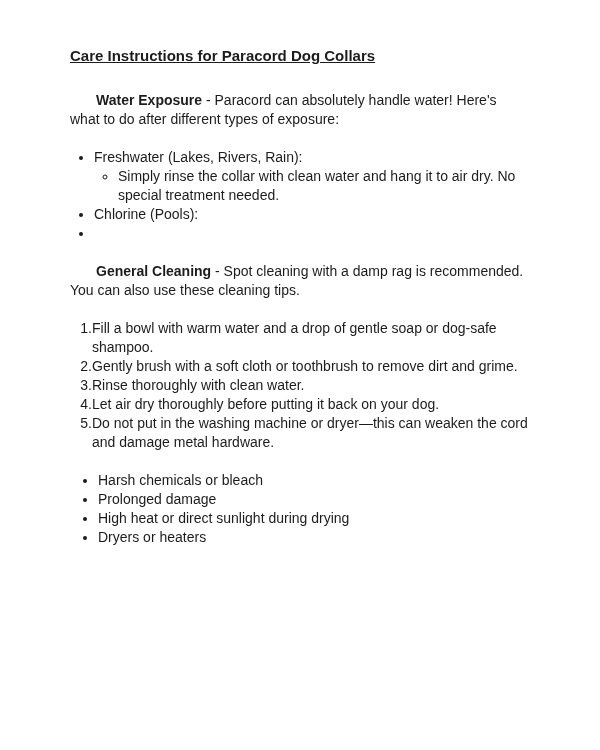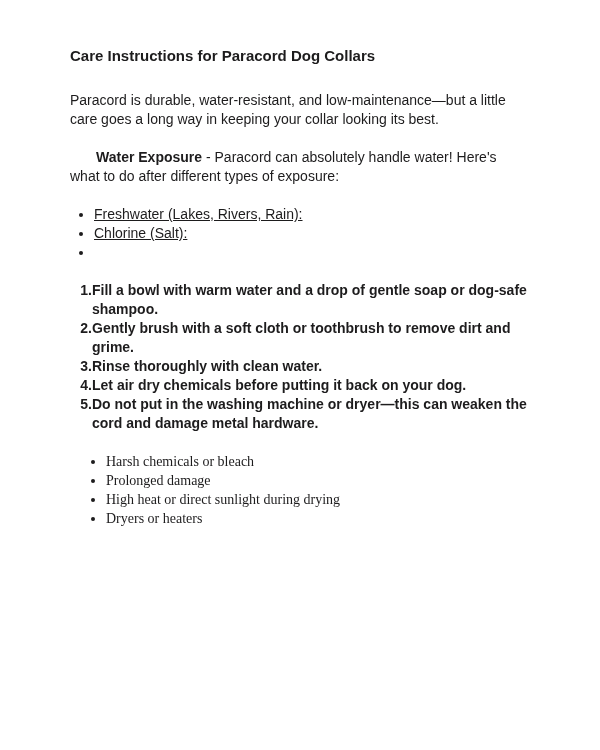--- a/index.html
+++ b/index.html
@@ -16,102 +16,108 @@
     padding: 46px 70px 0 70px;
     background: #ffffff;
     font-size: 14px;
     line-height: 19px;
     overflow: hidden;
   }
   h1.doc-title {
     font-size: 15px;
     line-height: 19px;
     font-weight: 700;
+    text-decoration: underline;
     margin: 0 0 26px 0;
     color: #1d1c1d;
   }
   p {
     margin: 0 0 19px 0;
   }
   p.tight {
     margin: 0;
   }
   strong {
     font-weight: 700;
     margin-left: 26px;
   }
   ul.lvl1 {
     list-style: disc;
     margin: 0 0 19px 0;
     padding: 0 0 0 24px;
-    text-decoration: underline;
   }
   ul.lvl2 {
     list-style: circle;
     margin: 0;
     padding: 0 0 0 24px;
   }
   ul.lvl1 > li, ul.lvl2 > li, ol.steps > li, ul.avoid > li {
     margin: 0;
     padding: 0;
   }
   ol.steps {
     list-style: decimal;
     margin: 10px 0 19px 0;
     padding: 0 0 0 22px;
-    font-weight: bold;
   }
   ol.steps > li::marker {
     content: counter(list-item) ".";
   }
   ul.avoid {
     list-style: disc;
-    margin: 12px;
+    margin: 4px;
     padding: 0 0 0 24px;
-    font-family: Liberation Serif, serif;
   }
 </style>
 </head>
 <body>
 
 <div class="page">
 
   <h1 class="doc-title">Care Instructions for Paracord Dog Collars</h1>
 
-  <p>Paracord is durable, water-resistant, and low-maintenance—but a little care goes a long way in keeping your collar looking its best.</p>
 
   <p>
     <strong>Water Exposure</strong>
     <span>- Paracord can absolutely handle water! Here's what to do after different types of exposure:</span>
   </p>
 
   <ul class="lvl1">
     <li>
       <span>Freshwater (Lakes, Rivers, Rain):</span>
+      <ul class="lvl2">
+        <li>
+          <span>Simply rinse the collar with clean water and hang it to air dry. No special treatment needed.</span>
+        </li>
+      </ul>
     </li>
     <li>
-      <span>Chlorine (Salt):</span>
+      <span>Chlorine (Pools):</span>
     </li>
     <li>
     </li>
   </ul>
 
+  <p>
+    <strong>General Cleaning</strong>
+    <span>- Spot cleaning with a damp rag is recommended. You can also use these cleaning tips.</span>
+  </p>
 
   <ol class="steps">
     <li>
       <span>Fill a bowl with warm water and a drop of gentle soap or dog-safe shampoo.</span>
     </li>
     <li>
       <span>Gently brush with a soft cloth or toothbrush to remove dirt and grime.</span>
     </li>
     <li>
       <span>Rinse thoroughly with clean water.</span>
     </li>
     <li>
-      <span>Let air dry chemicals before putting it back on your dog.</span>
+      <span>Let air dry thoroughly before putting it back on your dog.</span>
     </li>
     <li>
       <span>Do not put in the washing machine or dryer—this can weaken the cord and damage metal hardware.</span>
     </li>
   </ol>
 
 
   <ul class="avoid">
     <li>
       <span>Harsh chemicals or bleach</span>

